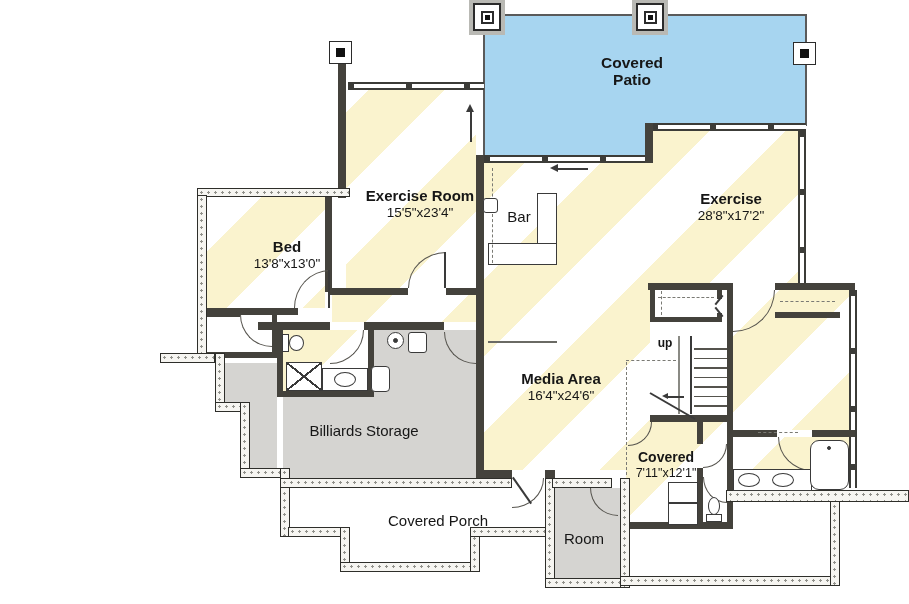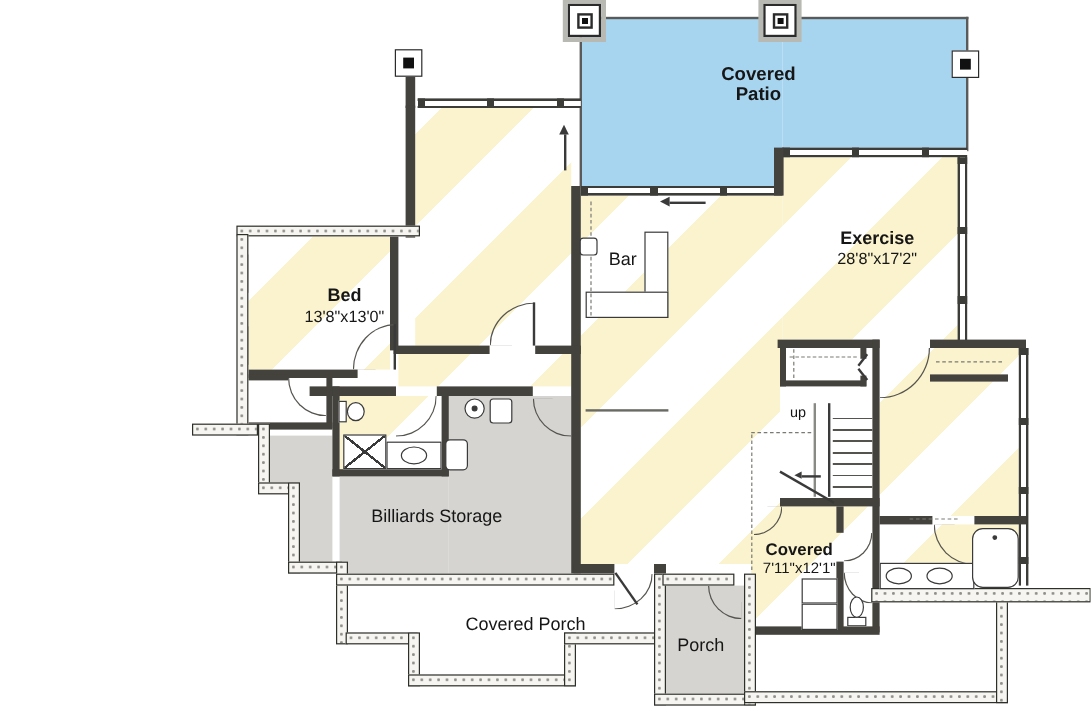--- a/index.html
+++ b/index.html
@@ -22,21 +22,21 @@
   .aBL{border-bottom:1.4px solid #55534d;border-left:1.4px solid #55534d;border-radius:0 0 0 100%}
   .aBR{border-bottom:1.4px solid #55534d;border-right:1.4px solid #55534d;border-radius:0 0 100% 0}
   .leaf{position:absolute;background:#3a3a3a}
   .dashV{position:absolute;width:0;border-left:1.6px dashed #7a7a74}
   .dashH{position:absolute;height:0;border-top:1.6px dashed #7a7a74}
   .treads{position:absolute;background:repeating-linear-gradient(180deg,#55534d 0 1.5px,transparent 1.5px 9.5px)}
   .lbl{position:absolute;transform:translate(-50%,-50%);display:flex;flex-direction:column;align-items:center;text-align:center;white-space:nowrap;color:#161616;font-weight:700;font-size:15px;line-height:1.12}
   .lbl .dims{font-weight:400;font-size:13.5px}
   .lbl.reg{font-weight:400}
   .lbl.patioL{white-space:normal;width:86px;font-weight:700;font-size:15.5px}
-  .lbl.small{font-weight:400;font-size:12px}
+  .lbl.small{font-weight:700;font-size:12px}
   .colL{position:absolute;width:28px;height:28px;background:#fff;border:2.5px solid #2b2b2b;outline:4px solid #b9b9b4;display:flex;align-items:center;justify-content:center;box-sizing:border-box}
   .colL>div{width:13px;height:13px;border:2.5px solid #2b2b2b;background:#fff;display:flex;align-items:center;justify-content:center;box-sizing:border-box}
   .colL>div>div{width:5px;height:5px;background:#111}
   .postS{position:absolute;width:23px;height:23px;background:#fff;border:1.6px solid #2b2b2b;display:flex;align-items:center;justify-content:center;box-sizing:border-box}
   .postS>div{width:9px;height:9px;background:#111}
   .aline{position:absolute;background:#3a3a3a}
   .tri{position:absolute;width:0;height:0}
 </style>
 </head>
 <body>
@@ -212,41 +212,49 @@
   <div class="aline" style="left:558px;top:168px;width:30px;height:1.6px"></div>
   <div class="tri" style="left:550px;top:164px;border-top:4.5px solid transparent;border-bottom:4.5px solid transparent;border-right:8px solid #3a3a3a"></div>
   <div class="aline" style="left:470px;top:112px;width:1.6px;height:30px"></div>
   <div class="tri" style="left:466px;top:104px;border-left:4.5px solid transparent;border-right:4.5px solid transparent;border-bottom:8px solid #3a3a3a"></div>
   <div class="aline" style="left:668px;top:396px;width:16px;height:1.5px"></div>
   <div class="tri" style="left:662px;top:393px;border-top:3.5px solid transparent;border-bottom:3.5px solid transparent;border-right:6px solid #3a3a3a"></div>
 
   <div class="lbl patioL" style="left:632px;top:71px">
       <span>Covered Patio</span>
     </div>
+  <div class="lbl" style="left:420px;top:204px">
+      <span>Exercise Room</span>
+      <span class="dims">15'5"x23'4"</span>
+    </div>
   <div class="lbl" style="left:287px;top:255px">
       <span>Bed</span>
       <span class="dims">13'8"x13'0"</span>
     </div>
   <div class="lbl reg" style="left:519px;top:217px">
       <span>Bar</span>
     </div>
   <div class="lbl" style="left:731px;top:207px">
       <span>Exercise</span>
       <span class="dims">28'8"x17'2"</span>
     </div>
+  <div class="lbl" style="left:561px;top:387px">
+      <span>Media Area</span>
+      <span class="dims">16'4"x24'6"</span>
+    </div>
   <div class="lbl" style="left:666px;top:465px;font-size:14px">
       <span>Covered</span>
       <span class="dims" style="font-size:12.5px">7'11"x12'1"</span>
     </div>
   <div class="lbl reg" style="left:364px;top:431px">
       <span>Billiards Storage</span>
     </div>
   <div class="lbl reg" style="left:438px;top:521px">
       <span>Covered Porch</span>
     </div>
   <div class="lbl reg" style="left:584px;top:539px">
-      <span>Porch</span>
+      <span>Room</span>
     </div>
   <div class="lbl small" style="left:665px;top:344px">
       <span>up</span>
     </div>
 
 </div>
 
 </body></html>

